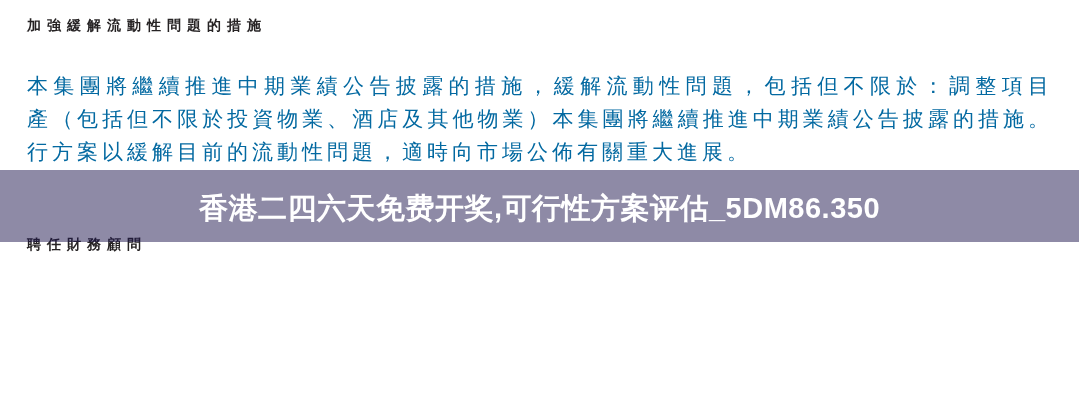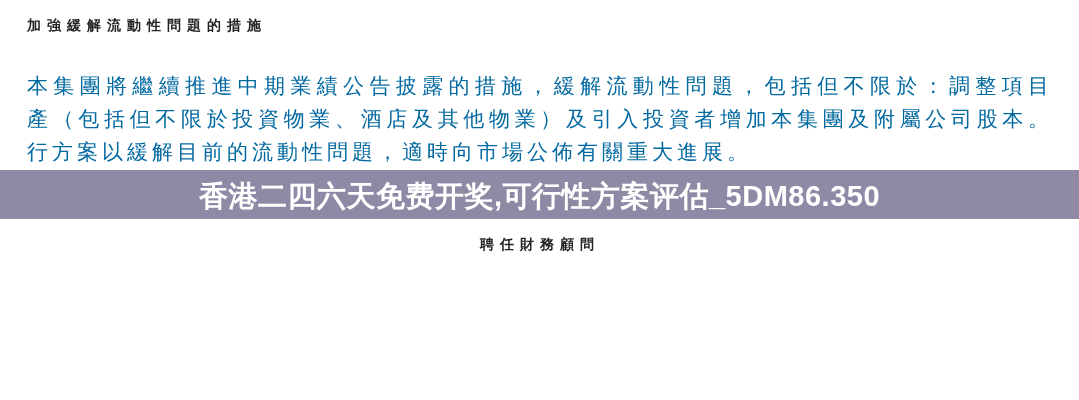--- a/index.html
+++ b/index.html
@@ -26,42 +26,42 @@
     font-family: "Liberation Sans", sans-serif;
     font-weight: 700;
     font-size: 14px;
     line-height: 26px;
     letter-spacing: 6px;
     color: #262324;
     white-space: nowrap;
   }
   #heading-1 { top: 12px; }
   #para-1    { top: 70px; }
-  #heading-2 { top: 231px; text-align: center; }
+  #heading-2 { top: 231px; }
   #para-2    { top: 282px; }
   .para .line {
     font-size: 21px;
     line-height: 33px;
     height: 33px;
     letter-spacing: 4px;
     color: #0369a1;
     text-align: justify;
     white-space: nowrap;
   }
   .para .line.just {
     text-align-last: justify;
     white-space: normal;
     overflow: hidden;
   }
   .overlay-banner {
     position: absolute;
     left: 0;
     top: 170px;
     width: 1079px;
-    height: 49px;
+    height: 72px;
     background: rgba(30, 22, 78, 0.5);
     display: flex;
     align-items: center;
     justify-content: center;
     padding-top: 5px;
     box-sizing: border-box;
     z-index: 5;
   }
   .banner-text {
     font-family: "Liberation Sans", sans-serif;
@@ -74,21 +74,21 @@
 </style>
 </head>
 <body>
 
 <div class="page">
 
   <div class="doc-block sec-heading" id="heading-1">加強緩解流動性問題的措施</div>
 
   <div class="doc-block para" id="para-1">
       <div class="line just">本集團將繼續推進中期業績公告披露的措施，緩解流動性問題，包括但不限於：調整項目</div>
-      <div class="line just">產（包括但不限於投資物業、酒店及其他物業）及引入投資者增加本集團及附屬公司股本。</div>
+      <div class="line just">產（包括但不限於投資物業、酒店及其他物業）本集團將繼續推進中期業績公告披露的措施。</div>
       <div class="line">行方案以緩解目前的流動性問題，適時向市場公佈有關重大進展。</div>
     </div>
 
   <div class="overlay-banner">
     <span class="banner-text">香港二四六天免费开奖,可行性方案评估_5DM86.350</span>
   </div>
 
   <div class="doc-block sec-heading" id="heading-2">聘任財務顧問</div>
 
 

